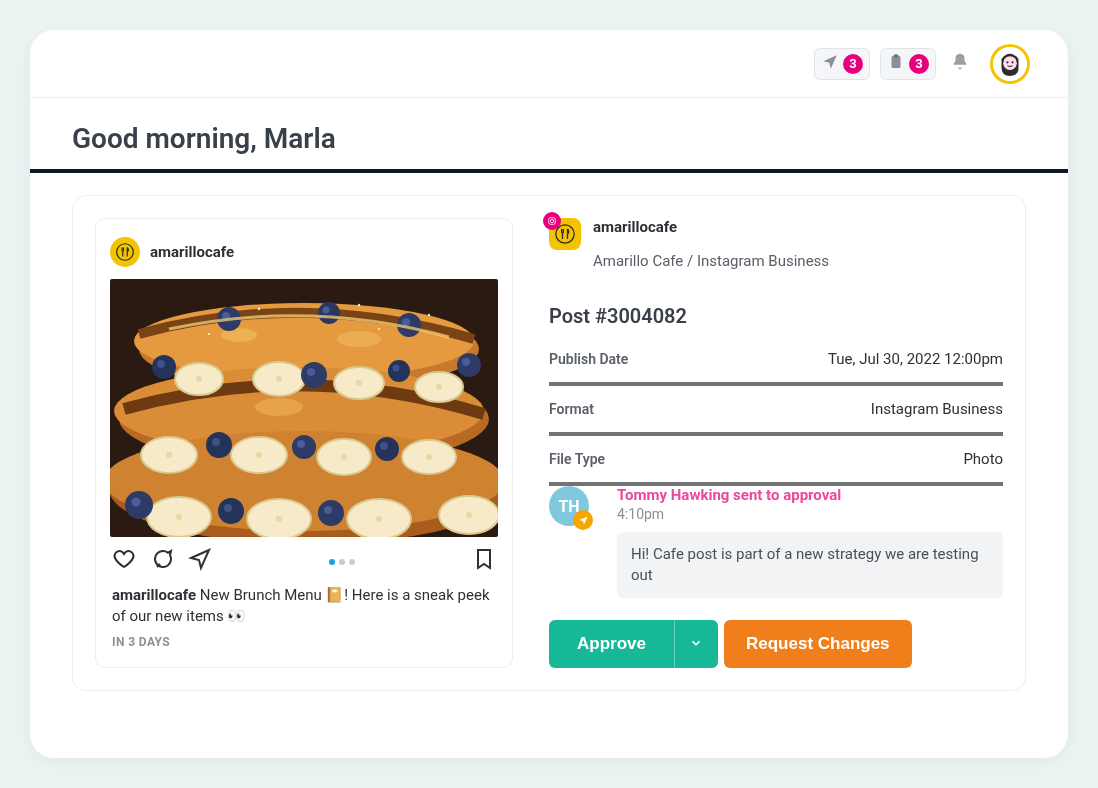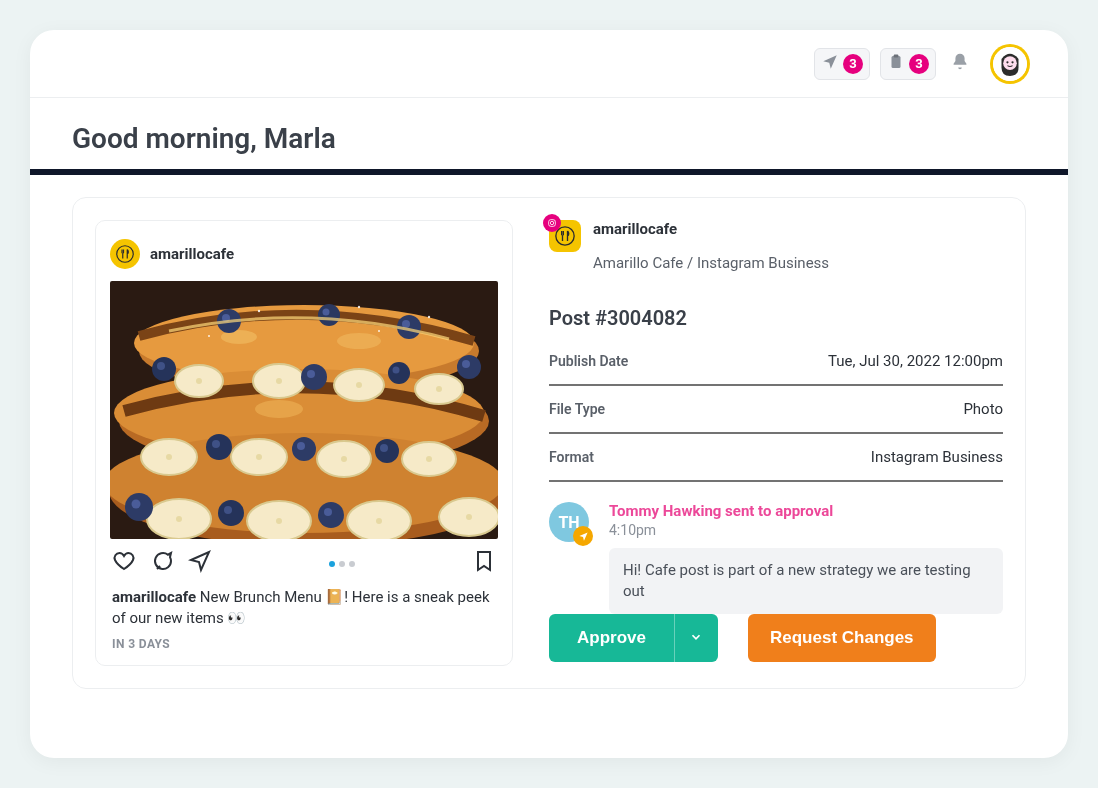--- a/index.html
+++ b/index.html
@@ -73,21 +73,21 @@
     background: #fff;
     display: flex; align-items: center; justify-content: center;
     overflow: hidden;
   }
   
   .page-title {
     padding: 24px 42px 14px;
     font-size: 28px;
     font-weight: 600;
     color: #3a4049;
-    border-bottom: 6px solid #0f172a;
+    border-bottom: 4px solid #0f172a;
   }
   
   .content-wrap {
     padding: 22px 42px;
   }
   .card {
     border: 1px solid #eceef0;
     border-radius: 14px;
     padding: 22px;
     display: flex;
@@ -140,48 +140,48 @@
     width:18px; height:18px; border-radius:50%;
     background:#e6007e; display:flex; align-items:center; justify-content:center;
   }
   .platform-badge svg { width:10px; height:10px; stroke:#fff; fill:none; stroke-width:2;}
   .acct-name { font-weight:700; color:#2c3138; font-size:15px; }
   .acct-sub  { color:#5a6069; font-size:15px; margin-top:16px;}
   .post-title { font-size:20px; font-weight:600; color:#3a4049; margin: 16px 0 8px;}
   .meta-row {
     display:flex; justify-content:space-between; align-items:center;
     padding: 14px 0;
-    border-bottom:2px solid #737373;
+    border-bottom:4px solid #737373;
     font-size:15px;
   }
   .meta-row:first-of-type { border-top:1px solid #eceef0; }
   .meta-label { color:#5a6069; font-weight:600; font-size:14px;}
   .meta-value { color:#2c3138; }
-  .activity { display:flex; gap:20px; margin-top:20px; }
+  .activity { display:flex; gap:28px; }
   .th-avatar {
     position:relative;
     width:40px; height:40px; border-radius:50%;
     background:#7fc8e0; color:#fff; font-weight:700;
     display:flex; align-items:center; justify-content:center;
     flex-shrink:0;
   }
   .th-badge {
     position:absolute; bottom:-4px; right:-4px;
     width:20px; height:20px; border-radius:50%;
     background:#f5a700; display:flex; align-items:center; justify-content:center;
   }
   .th-badge svg { width:11px; height:11px; fill:#fff; }
   .activity-body { flex:1; }
   .activity-title { font-weight:700; color:#ec4899; font-size:15px;}
   .activity-time  { color:#8a9099; font-size:14px; margin-top:2px;}
   .activity-note {
     margin-top:10px; background:#f2f3f5; border-radius:6px;
     padding:12px 14px; color:#4a5059; font-size:15px; line-height:1.4;
   }
-  .btn-row { display:flex; gap:30px; }
+  .btn-row { display:flex; gap:6px; margin-top:22px; }
   .btn-approve {
     display:flex; border-radius:6px; overflow:hidden;
   }
   .btn-approve-main {
     background:#17b897; color:#fff; font-weight:700; font-size:17px;
     padding: 14px 28px; border:none; cursor:pointer;
   }
   .btn-approve-drop {
     background:#17b897; color:#fff; width:44px;
     border:none; border-left:1px solid rgba(255,255,255,0.35);
@@ -393,26 +393,26 @@
           </div>
         </div>
 
         <div class="post-title">Post #3004082</div>
 
         <div class="meta-row">
           <span class="meta-label">Publish Date</span>
           <span class="meta-value">Tue, Jul 30, 2022 12:00pm</span>
         </div>
         <div class="meta-row">
+          <span class="meta-label">Format</span>
+          <span class="meta-value">Instagram Business</span>
+        </div>
+        <div class="meta-row">
           <span class="meta-label">File Type</span>
           <span class="meta-value">Photo</span>
-        </div>
-        <div class="meta-row">
-          <span class="meta-label">Format</span>
-          <span class="meta-value">Instagram Business</span>
         </div>
 
         <div class="activity">
           <div class="th-avatar">
             <span>TH</span>
             <span class="th-badge">
               <svg viewBox="0 0 24 24">
                   <path d="M3 11 L21 3 L13 21 L11 13 Z"></path>
                 </svg>
             </span>

